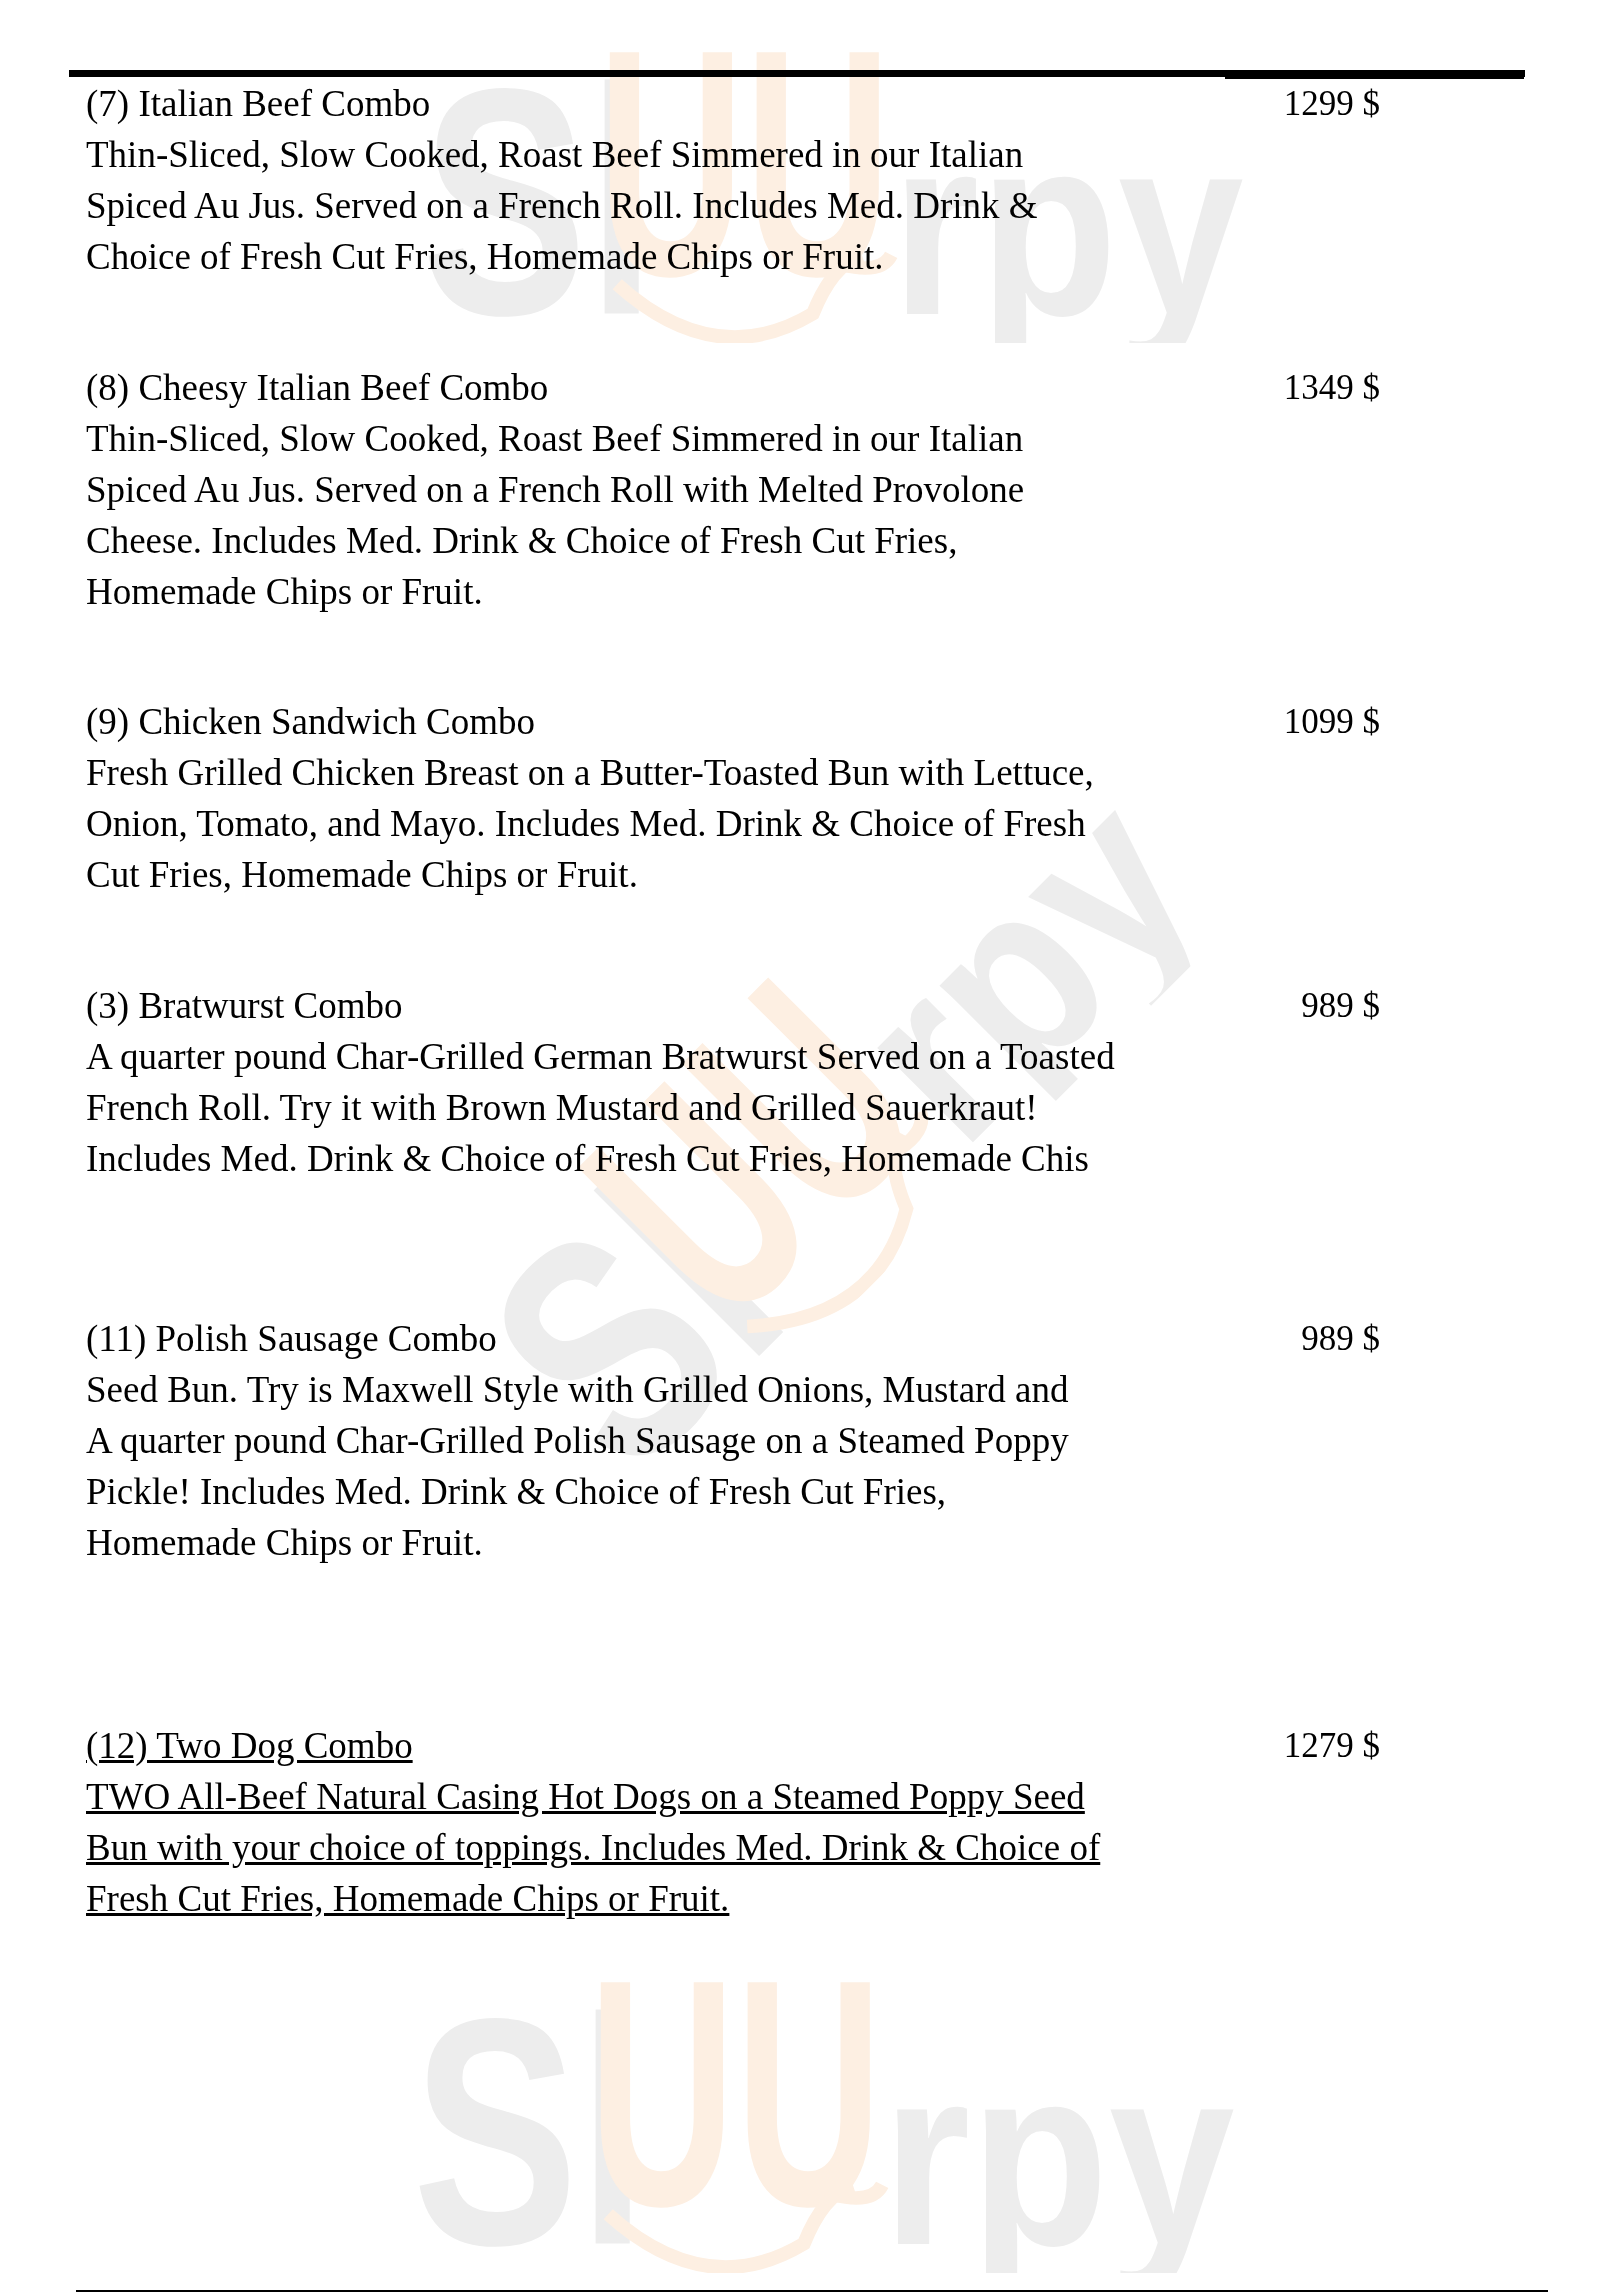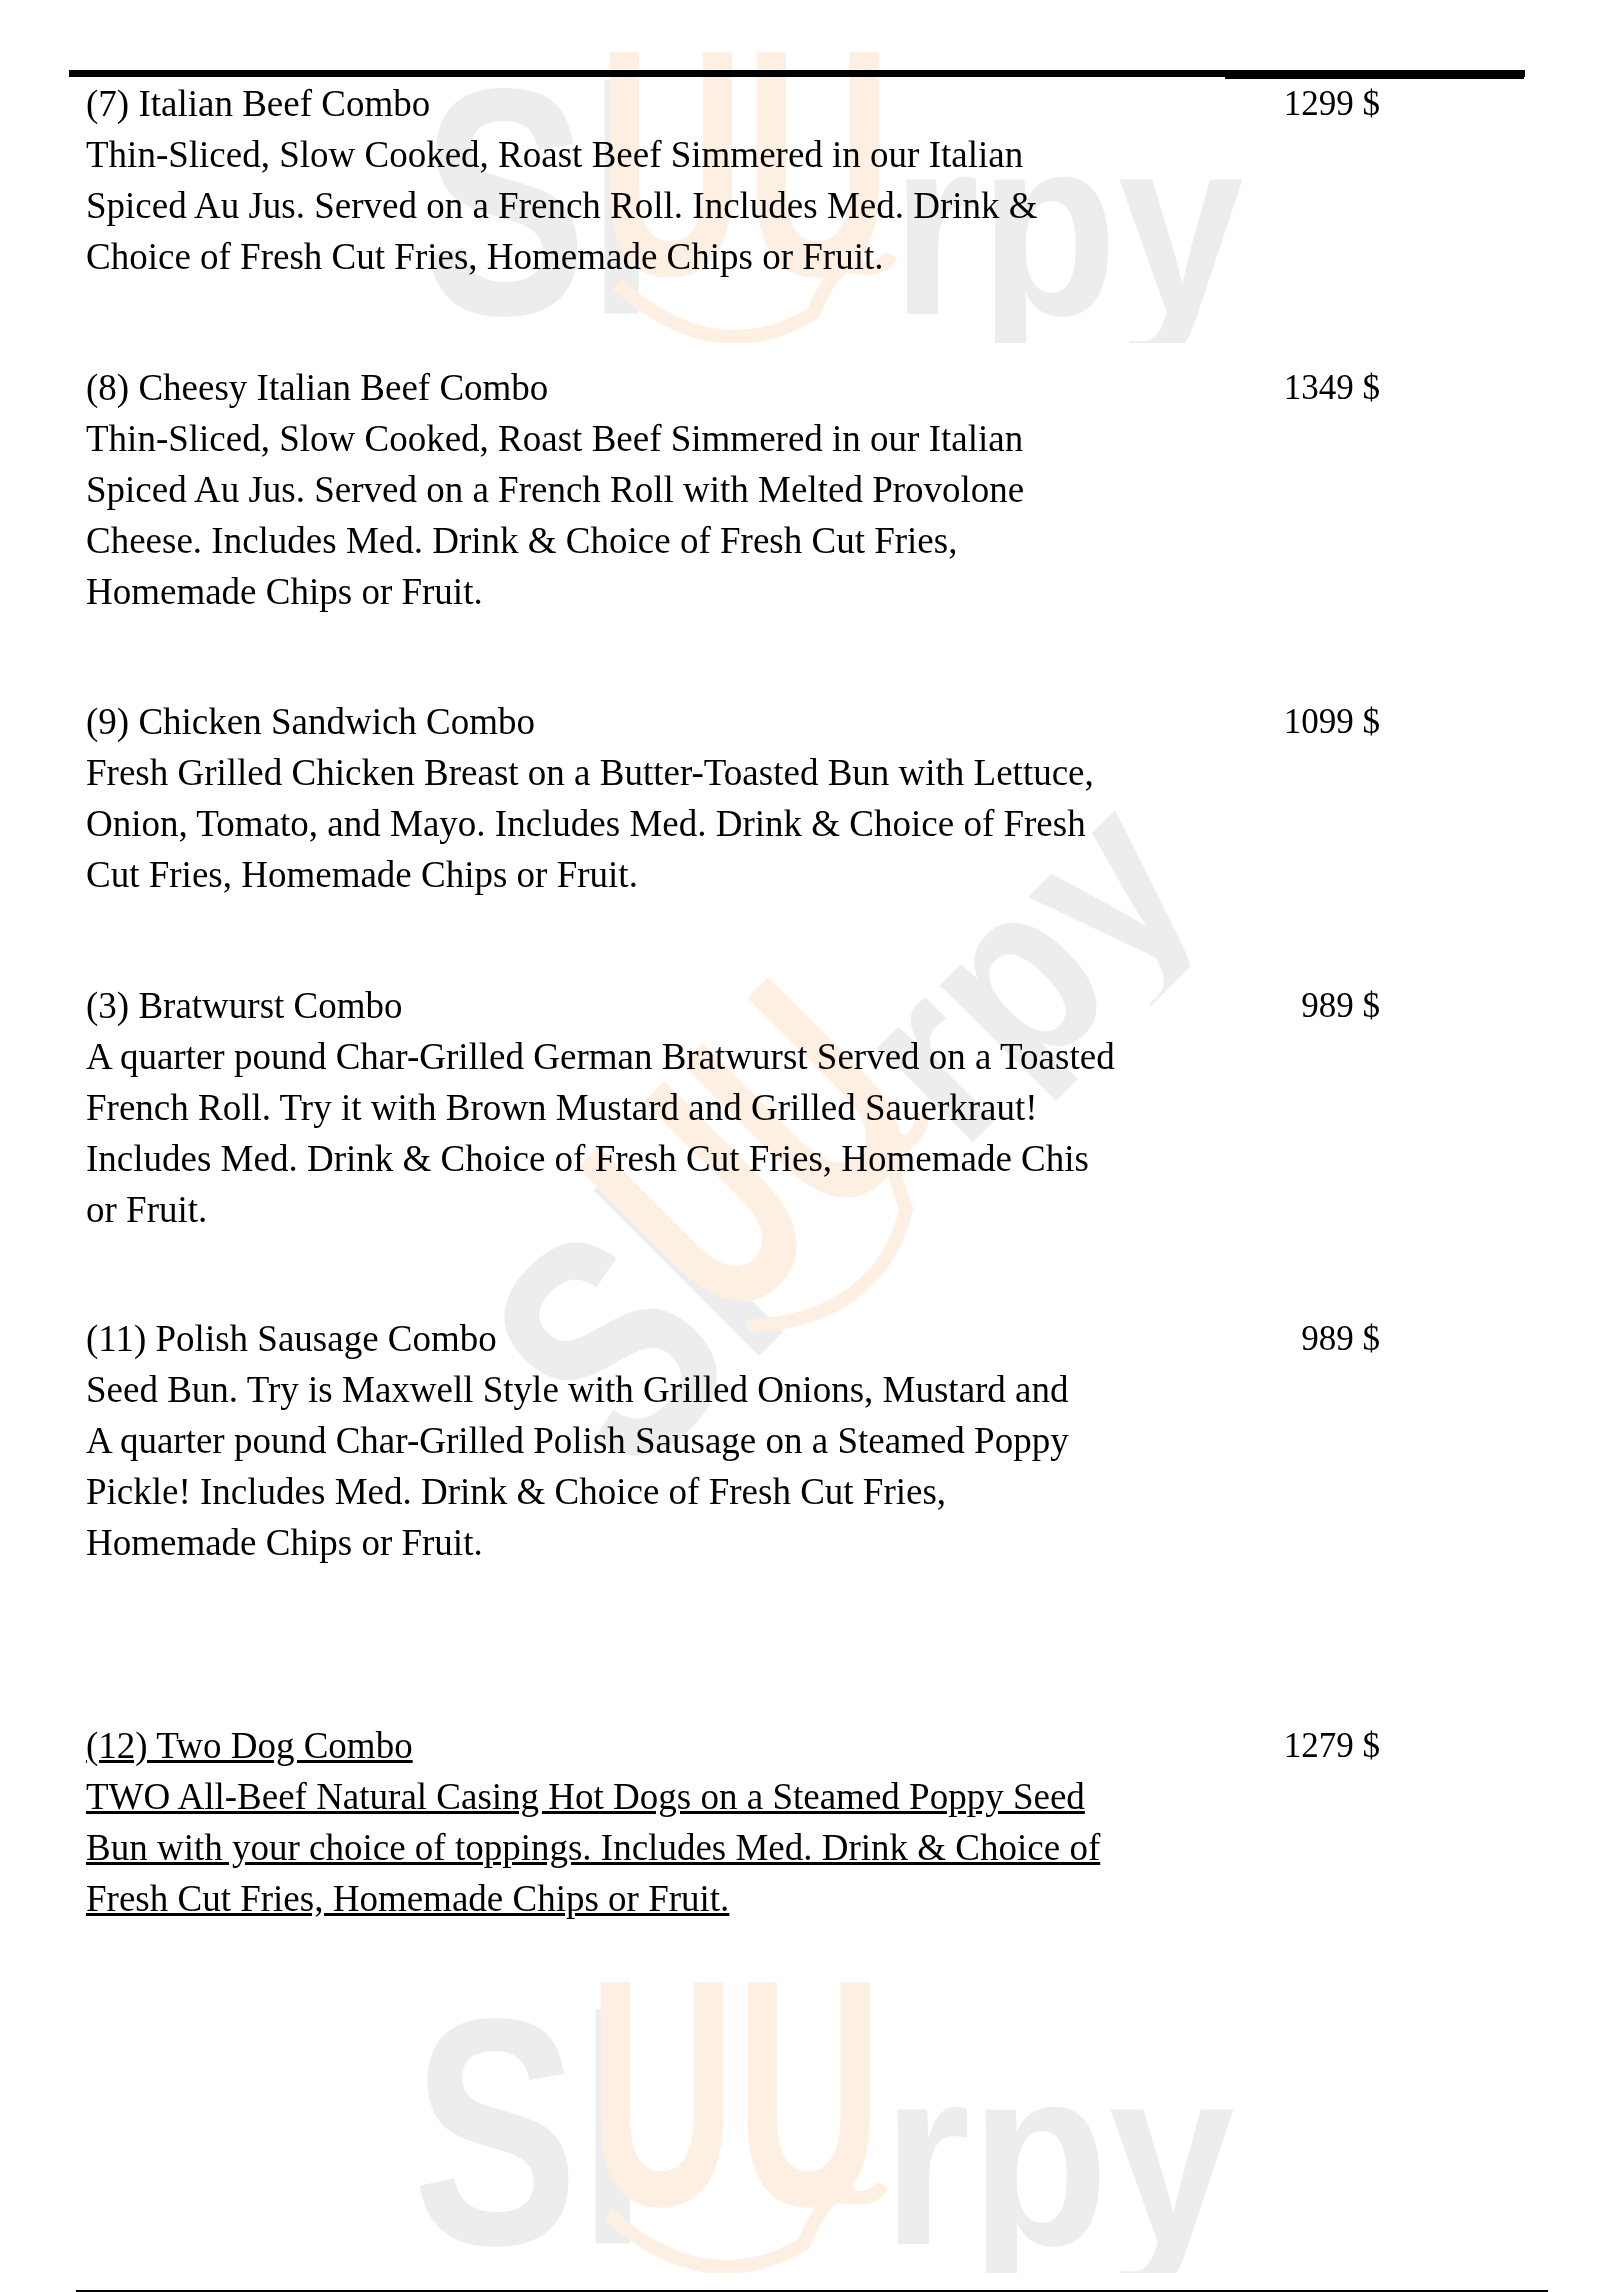--- a/index.html
+++ b/index.html
@@ -93,21 +93,20 @@
     </div>
     <div class="item-price">1099 $</div>
   </div>
 
   <div class="item" style="top:980px;">
     <div class="item-text">
       <span class="item-title">(3) Bratwurst Combo</span>
       <span class="item-line">A quarter pound Char-Grilled German Bratwurst Served on a Toasted</span>
       <span class="item-line">French Roll.  Try it with Brown Mustard and Grilled Sauerkraut!</span>
       <span class="item-line">Includes Med. Drink &amp; Choice of Fresh Cut Fries, Homemade Chis</span>
-      <span class="item-line">or Fruit.</span>
     </div>
     <div class="item-price">989 $</div>
   </div>
 
   <div class="item" style="top:1313px;">
     <div class="item-text">
       <span class="item-title">(11) Polish Sausage Combo</span>
       <span class="item-line">Seed Bun.  Try is Maxwell Style with Grilled Onions, Mustard and</span>
       <span class="item-line">A quarter pound Char-Grilled Polish Sausage on a Steamed Poppy</span>
       <span class="item-line">Pickle!  Includes Med. Drink &amp; Choice of Fresh Cut Fries,</span>

